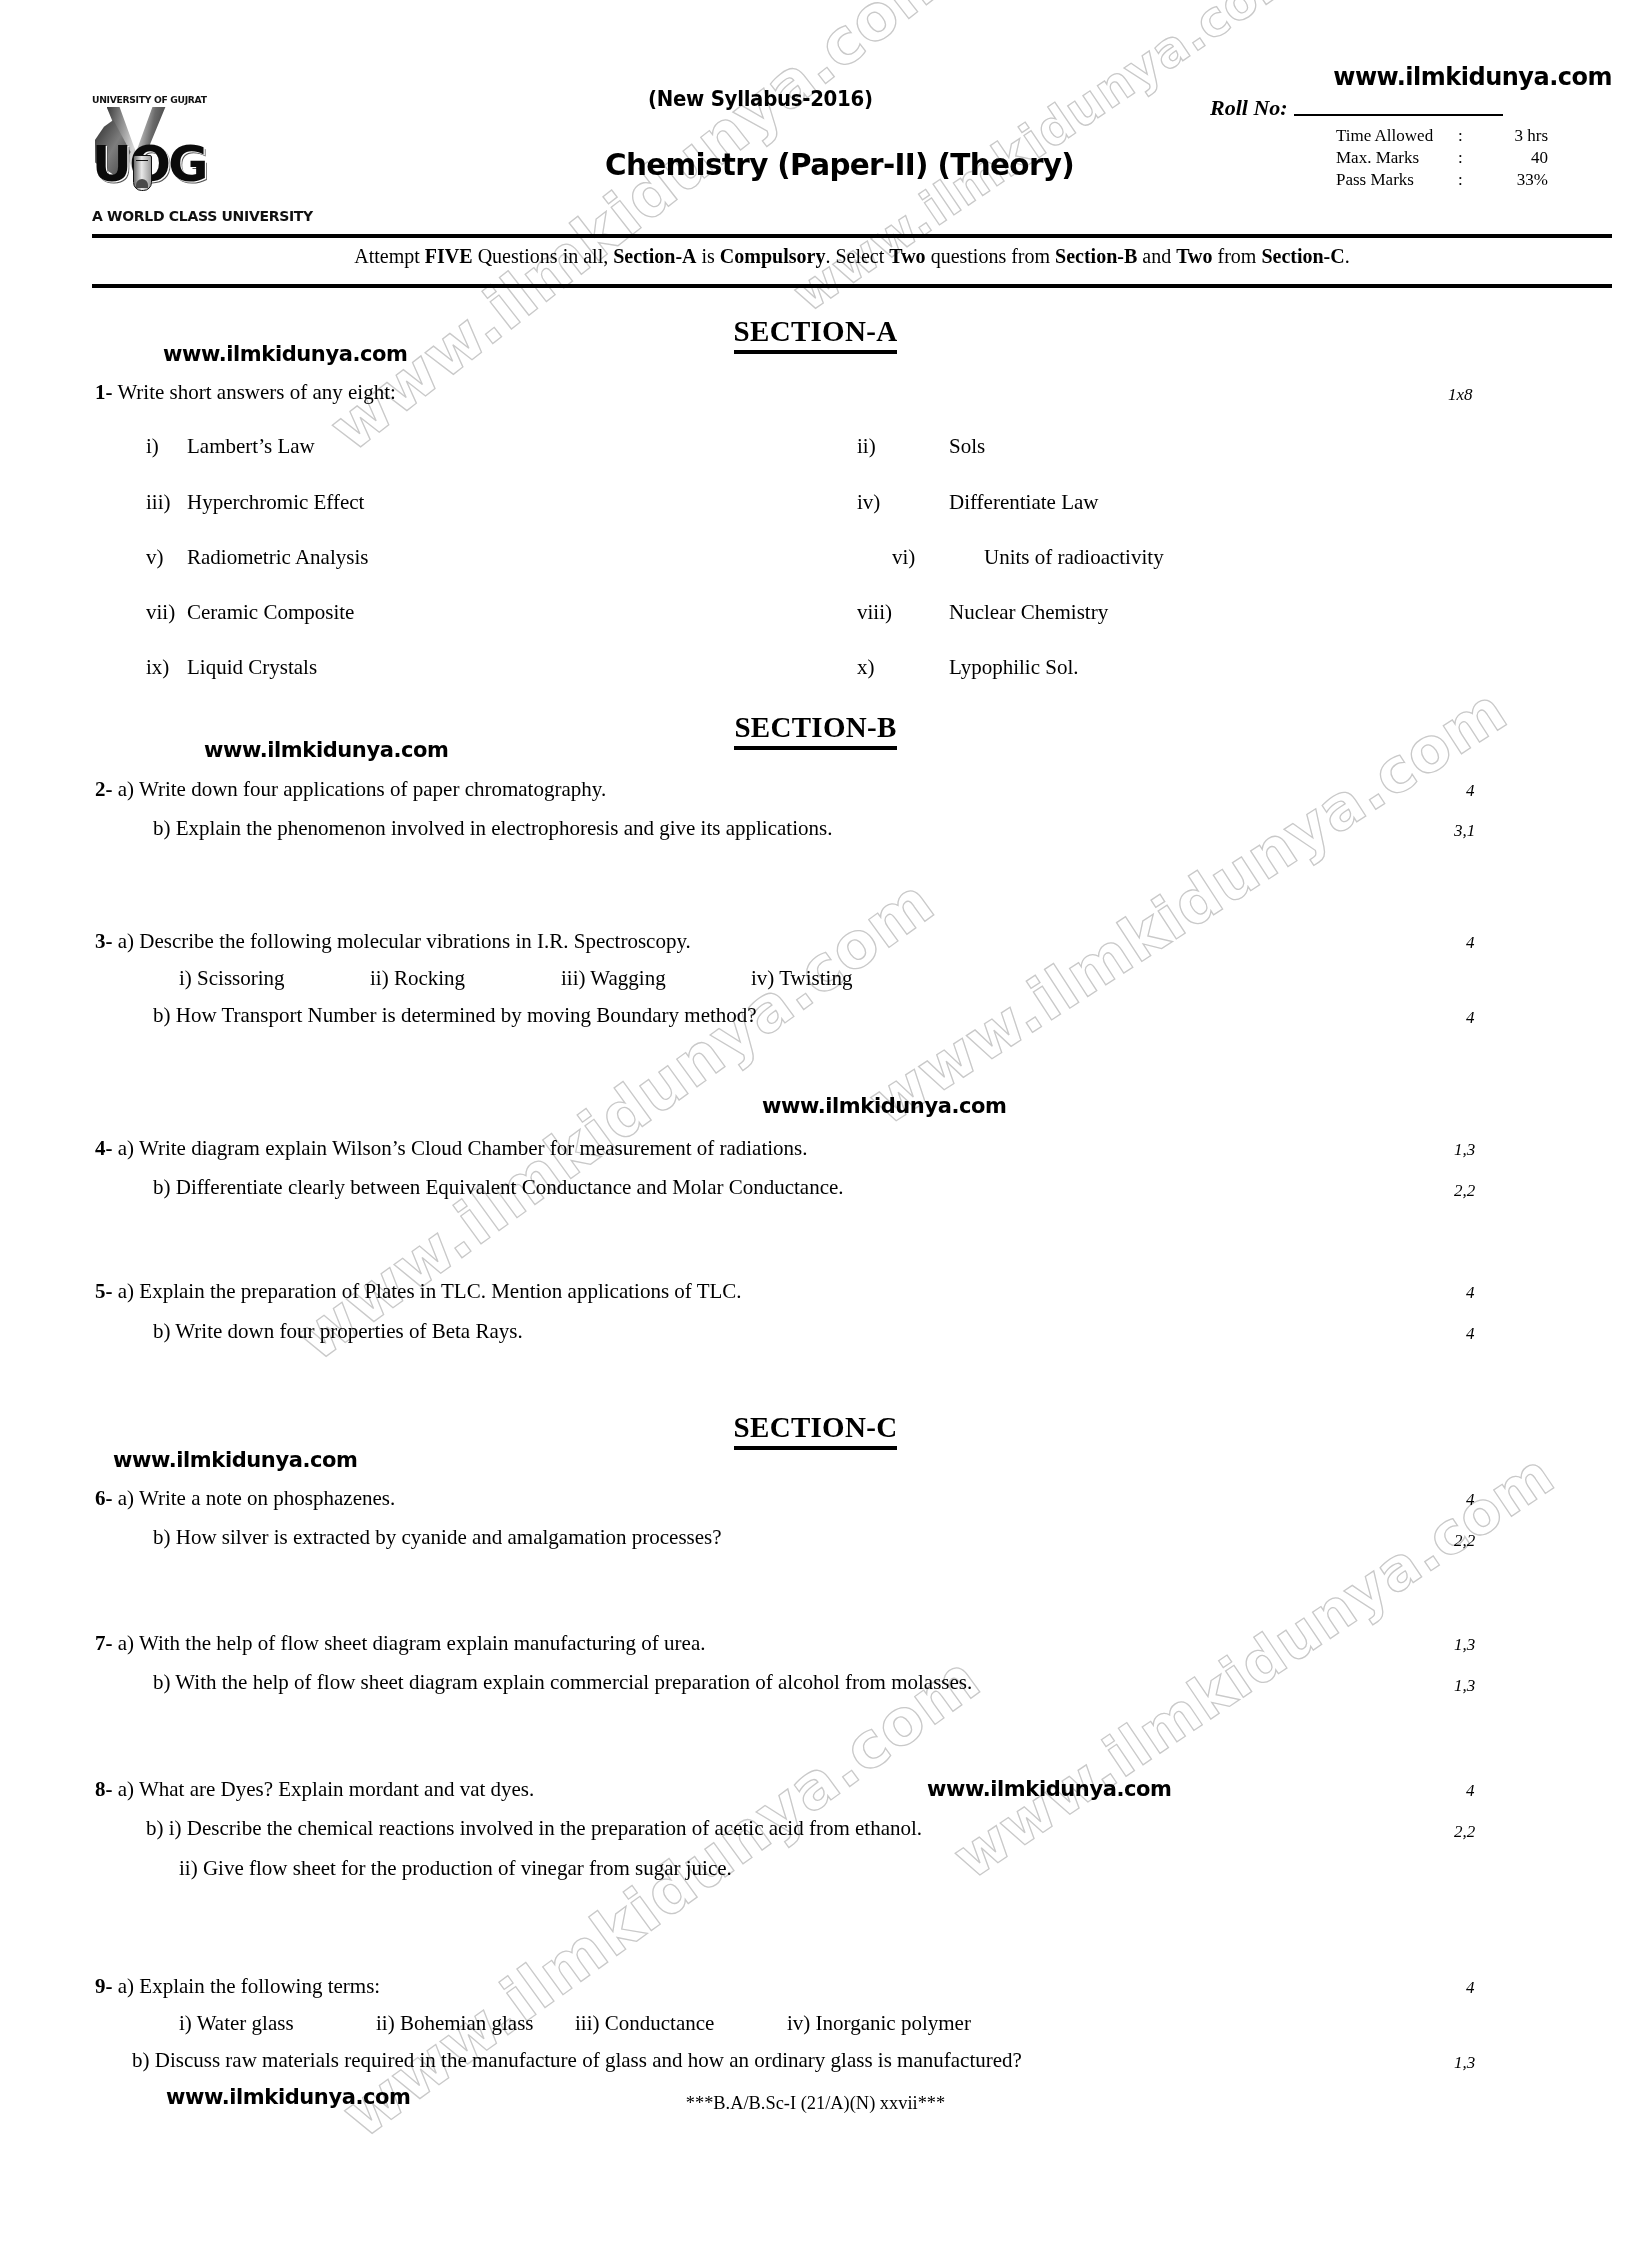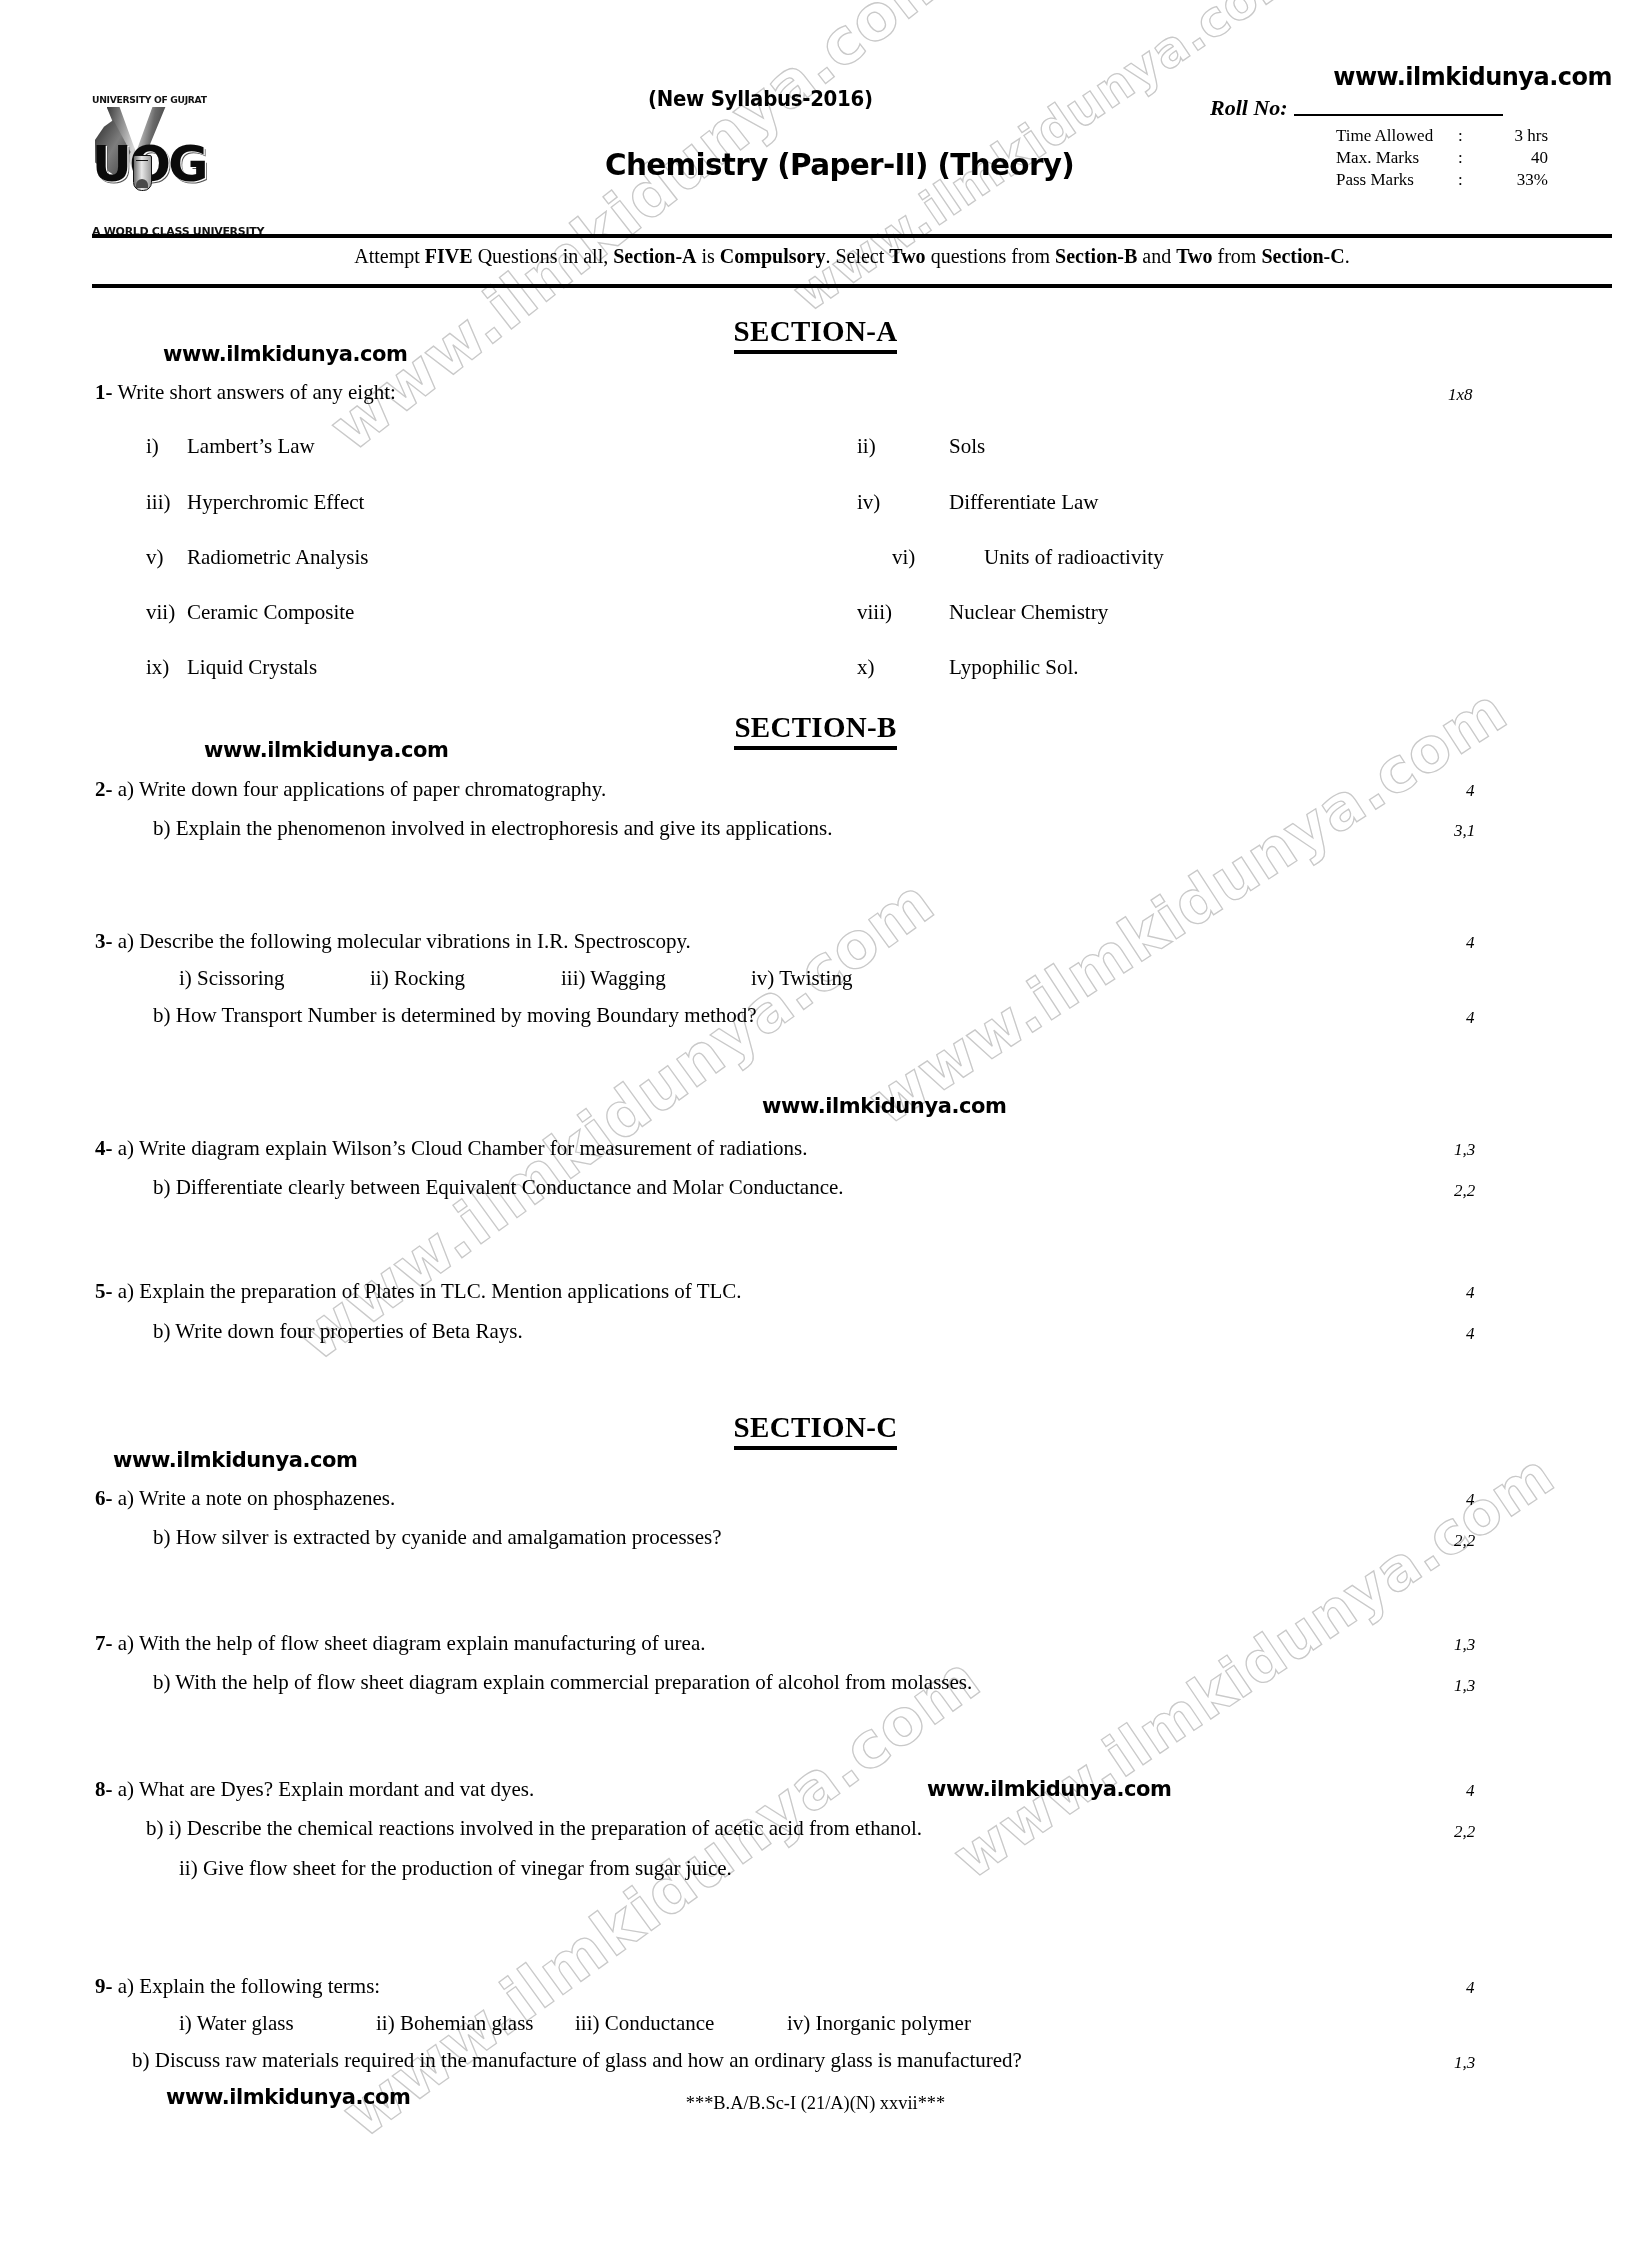--- a/index.html
+++ b/index.html
@@ -61,21 +61,21 @@
   .logo-cap, .logo-foot {
     font-family: "DejaVu Sans", sans-serif;
     font-weight: 700;
     font-size: 9.2px;
     letter-spacing: -0.3px;
     line-height: 1;
     color: #111;
     white-space: nowrap;
   }
   .logo-cap { margin-bottom: 1.3px; }
-  .logo-foot { margin-top: 18px; font-size: 11px; }
+  .logo-foot { margin-top: 1px; font-size: 14px; }
   #logo-mark {
     position: relative;
     width: 84px;
     height: 102px;
   }
   #logo-mark .vshape {
     position: absolute;
     left: 14.5px; top: 1.3px;
     width: 59px; height: 63px;
     background: linear-gradient(100deg,#3a3a3a 0%,#8e8e8e 25%,#d8d8d8 48%,#6a6a6a 70%,#2c2c2c 100%);

